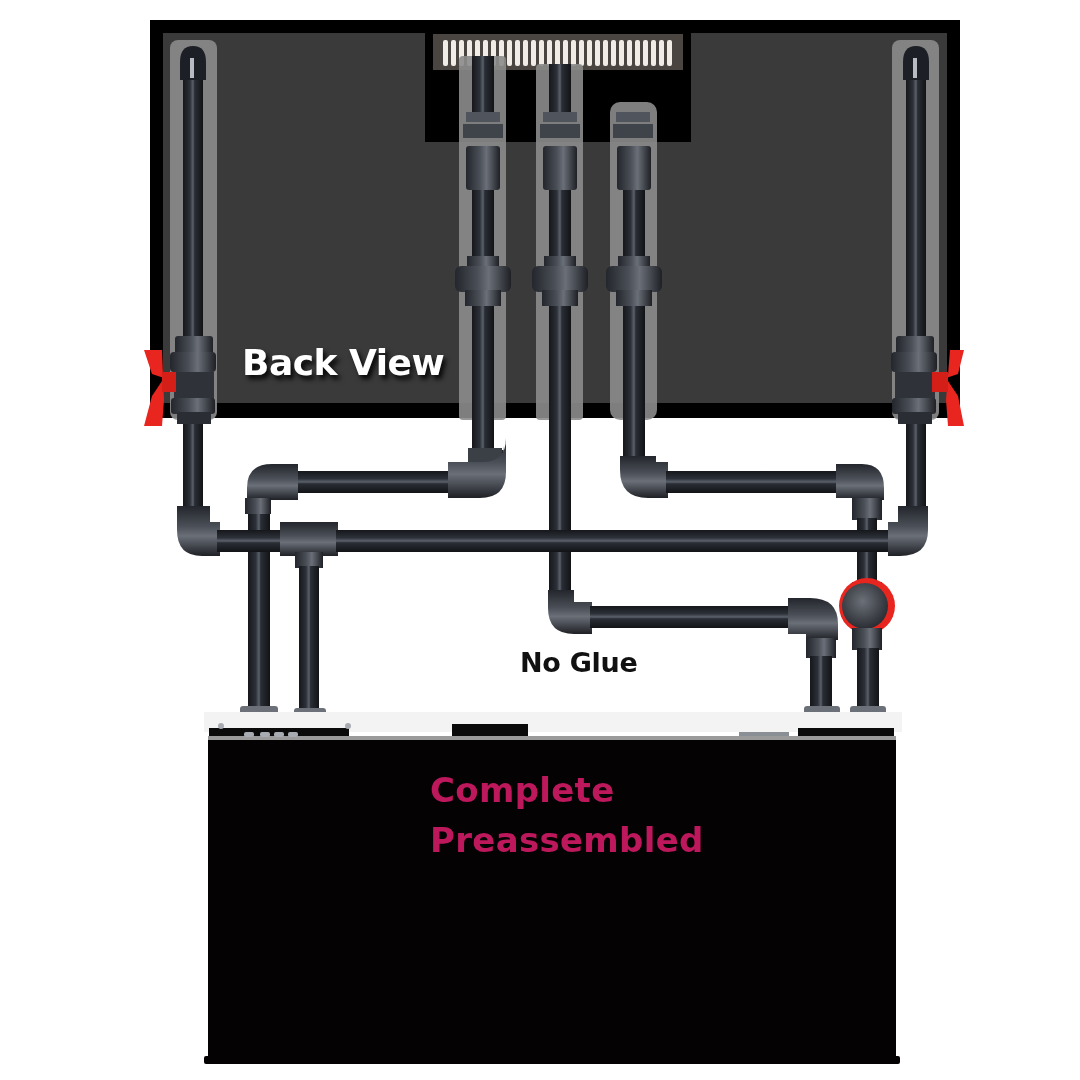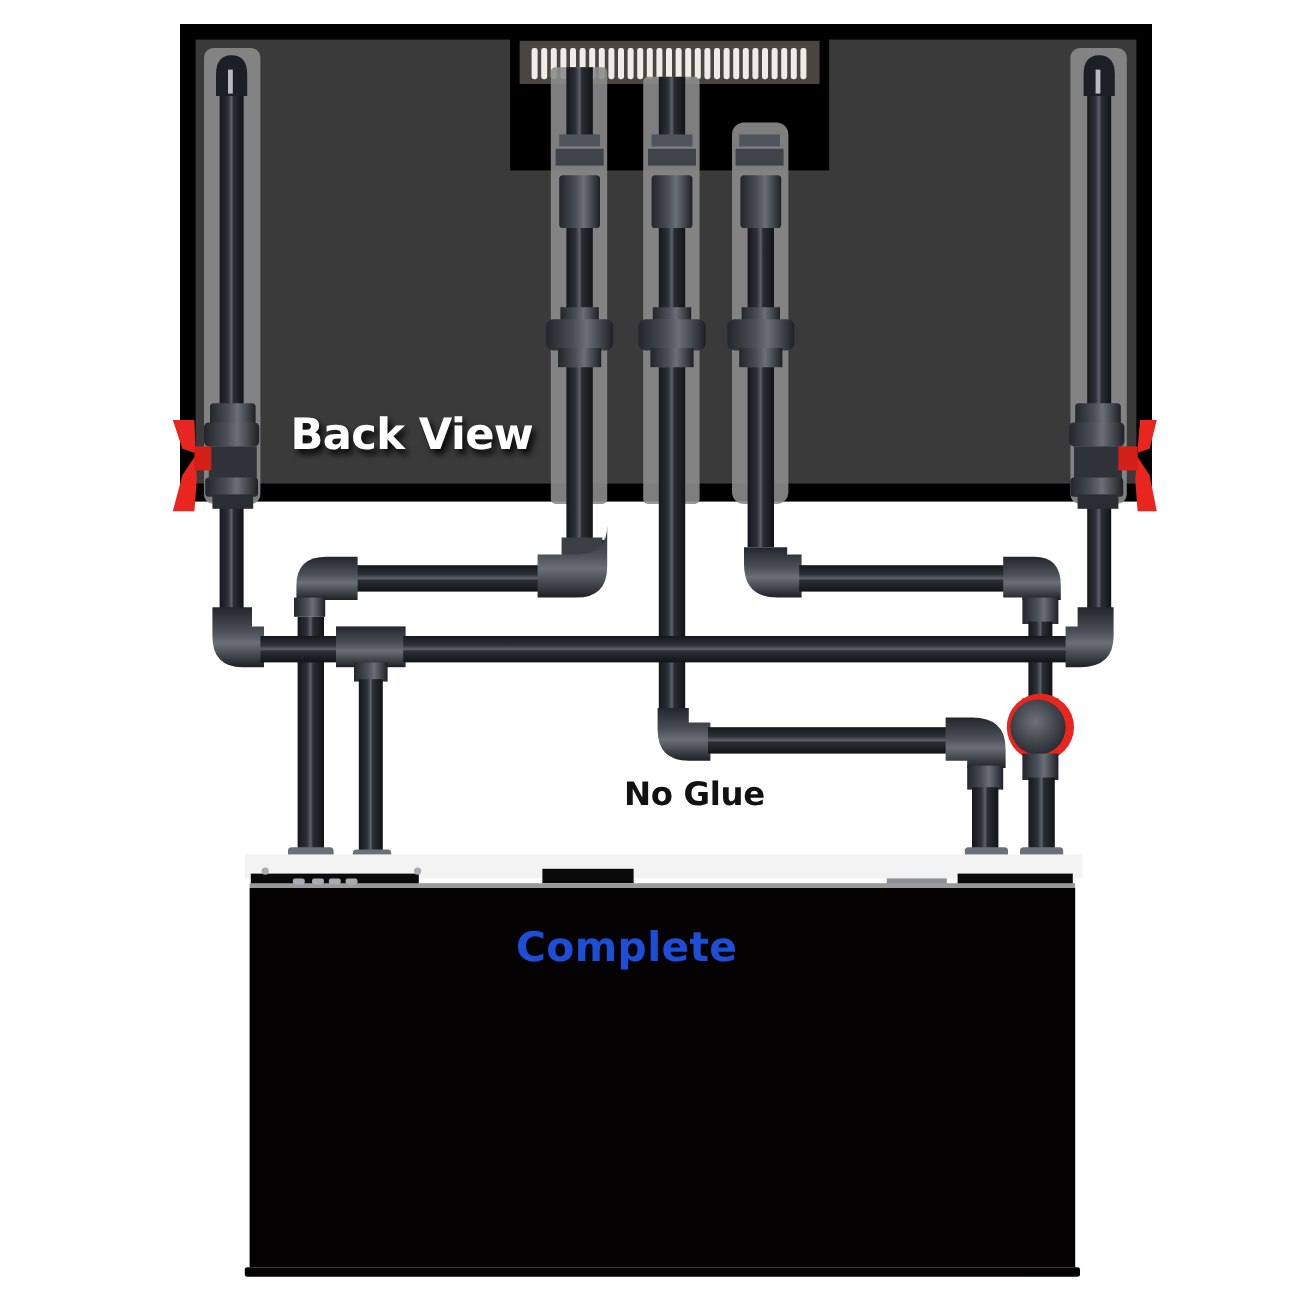--- a/index.html
+++ b/index.html
@@ -3,21 +3,21 @@
 <meta charset="utf-8">
 <style>
   html, body { margin: 0; padding: 0; background: #ffffff; }
   body { width: 1080px; height: 1080px; position: relative; overflow: hidden;
          font-family: "Liberation Sans", "DejaVu Sans", sans-serif; }
   #stage { position: absolute; left: 12px; top: 0; width: 888px; height: 1080px; border-radius: 13px; }
   .label { position: absolute; font-family: "DejaVu Sans", "Liberation Sans", sans-serif; font-weight: bold; }
   .label-back-view { left: 230px; top: 342px; font-size: 36px; color: #ffffff;
                      text-shadow: 3px 4px 5px rgba(0,0,0,0.9); letter-spacing: -0.5px; }
   .label-no-glue { left: 472px; top: 643px; font-size: 27px; color: #111111; line-height: 40px; letter-spacing: -0.3px; margin-left: 36px; }
-  .label-kit { left: 418px; top: 765px; font-size: 34px; color: #1d4ed8; line-height: 50px; letter-spacing: 0.3px; }
+  .label-kit { left: 418px; top: 765px; font-size: 34px; color: #be185d; line-height: 50px; letter-spacing: 0.3px; }
   .label span { display: block; }
 </style>
 </head>
 <body>
 
 <div id="stage">
 <svg width="1080" height="1080" viewBox="0 0 1080 1080" xmlns="http://www.w3.org/2000/svg">
   <defs>
     <linearGradient id="pipeV" x1="0" x2="1" y1="0" y2="0">
       <stop offset="0" stop-color="#15171b"></stop>
@@ -243,14 +243,15 @@
 
 
 <div class="label label-back-view">Back View</div>
 
 <div class="label label-no-glue">
   <span>No Glue</span>
 </div>
 
 <div class="label label-kit">
   <span>Complete</span>
+  <span>Preassembled</span>
 </div>
 </div>
 
 </body></html>

